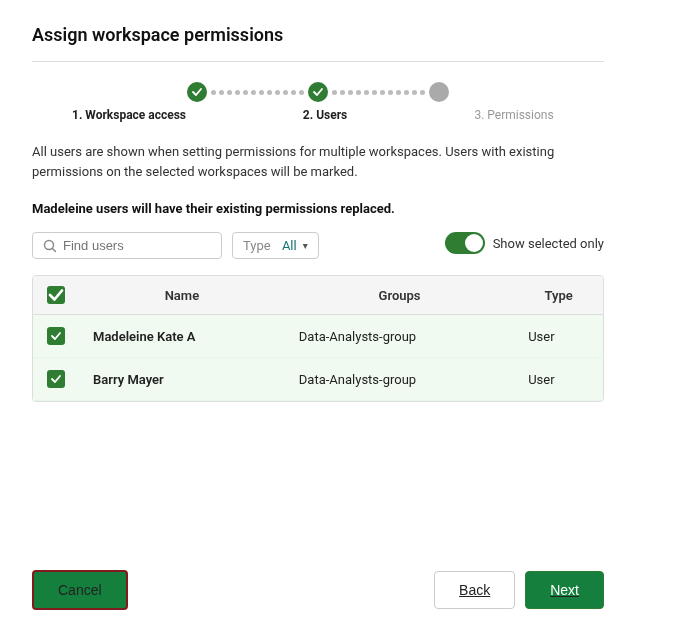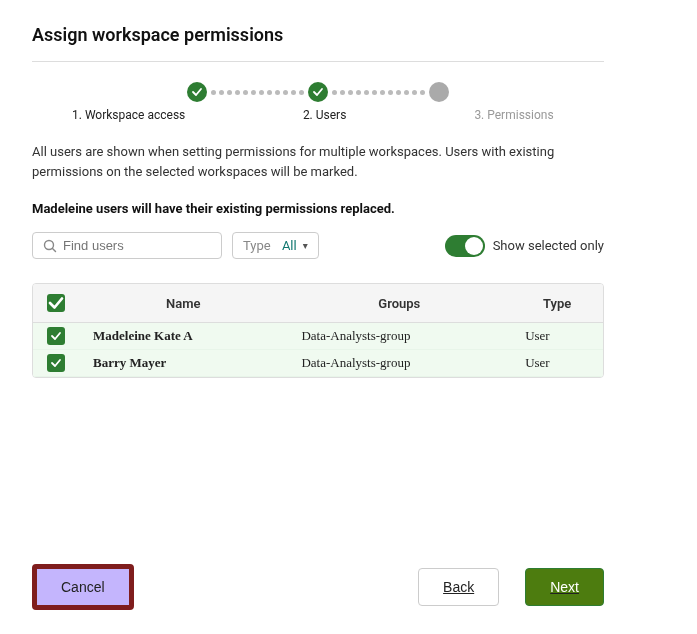--- a/index.html
+++ b/index.html
@@ -89,21 +89,21 @@
 
     .step-label {
       font-size: 12px;
       color: #444;
       text-align: center;
       min-width: 100px;
     }
 
     .step-label.active {
       color: #222;
-      font-weight: 400;
+      font-weight: 700;
     }
 
     .step-label.inactive {
       color: #999;
     }
 
     
     .info-text {
       font-size: 13px;
       color: #333;
@@ -114,23 +114,23 @@
     .warning-text {
       font-size: 13px;
       font-weight: 700;
       color: #111;
       margin-bottom: 16px;
     }
 
     
     .filter-row {
       display: flex;
-      align-items: center;
+      align-items: flex-start;
       justify-content: space-between;
-      margin-bottom: 24px;
+      margin-bottom: 16px;
     }
 
     .filter-left {
       display: flex;
       align-items: center;
       gap: 10px;
     }
 
     .search-box {
       display: flex;
@@ -244,24 +244,23 @@
 
     .table tbody tr {
       border-bottom: 1px solid #e8f5e9;
     }
 
     .table tbody tr.selected {
       background: #f0faf0;
     }
 
     .table tbody td {
-      padding: 4px 14px;
+      padding: 12px 14px;
       font-size: 13px;
       color: #222;
-      font-family: Liberation Serif, serif;
     }
 
     .table tbody td:first-child {
       width: 44px;
     }
 
     .checkbox-checked {
       width: 18px;
       height: 18px;
       background: #2e7d32;
@@ -302,42 +301,41 @@
       align-items: center;
       justify-content: space-between;
     }
 
     .btn {
       padding: 10px 24px;
       border-radius: 4px;
       font-size: 14px;
       font-weight: 500;
       cursor: pointer;
-      border: 5px solid #7f1d1d;
-      background: #c4b5fd;
+      border: 2px solid #7f1d1d;
+      background: #15803d;
       color: #222;
     }
 
     .btn-right {
       display: flex;
       gap: 10px;
       text-decoration: underline;
     }
 
     .btn-back {
       border: 1px solid #ccc;
       background: #fff;
       color: #222;
     }
 
     .btn-next {
-      background: #4d7c0f;
+      background: #15803d;
       color: #fff;
       border: 1px solid #2e7d32;
-      margin-left: 16px;
     }
 
     .stepper-row {
       display: flex;
       align-items: center;
       justify-content: center;
       margin-bottom: 6px;
     }
   </style>
 </head>

